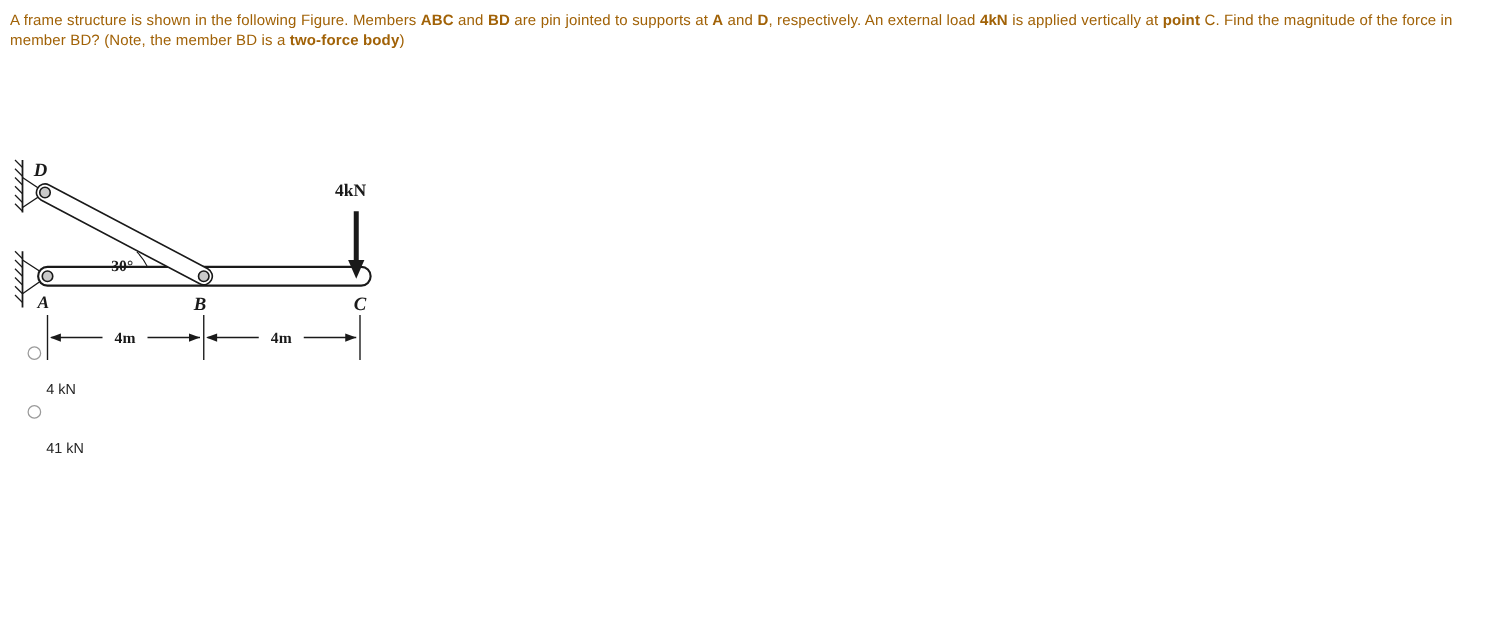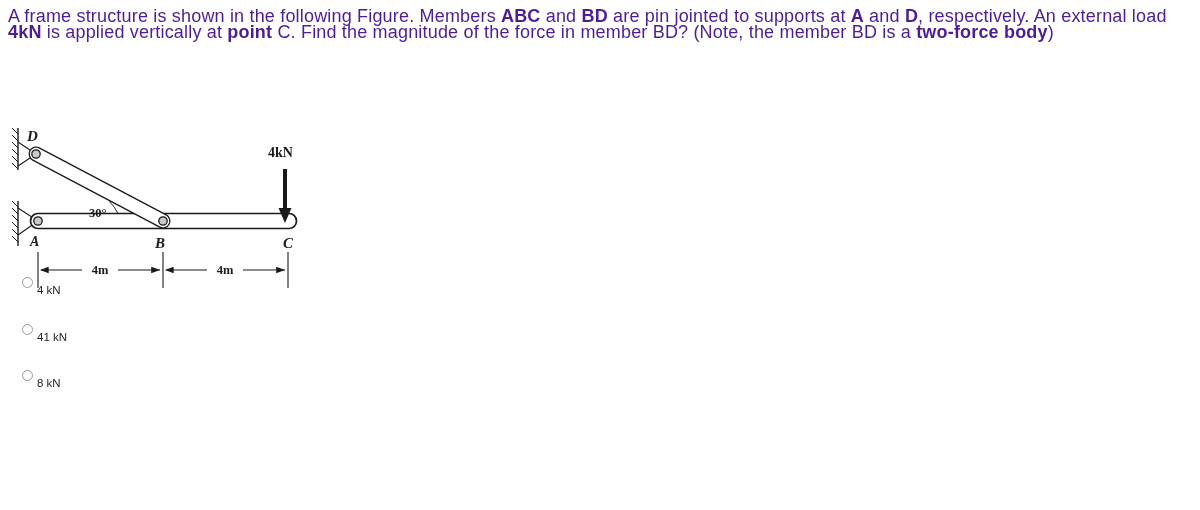--- a/index.html
+++ b/index.html
@@ -14,23 +14,23 @@
     overflow: hidden;
     position: relative;
   }
 
   
   #question-stem {
     position: absolute;
     left: 8px;
     top: 8px;
     width: 1186px;
-    font-size: 18px;
+    font-size: 12px;
     line-height: 16px;
-    color: #4c1d95;
+    color: #a16207;
     letter-spacing: 0.01em;
   }
   #question-stem b { font-weight: bold; }
 
   
   #figure-panel {
     position: absolute;
     left: 0px;
     top: 58px;
     width: 330px;
@@ -56,21 +56,21 @@
     width: 11px;
     height: 11px;
     border: 1px solid #9a9a9a;
     border-radius: 50%;
     background: #ffffff;
     box-sizing: border-box;
   }
   .option-label {
     position: absolute;
     left: 37px;
-    top: 14px;
+    top: 36px;
     font-size: 11.5px;
     color: #262626;
     white-space: nowrap;
   }
 </style>
 </head>
 <body>
 
 <div id="question-stem"><span>A frame structure is shown in the following Figure. Members </span><b>ABC</b><span> and </span><b>BD</b><span> are pin jointed to supports at </span><b>A</b><span> and </span><b>D</b><span>, respectively. An external load </span><b>4kN</b><span> is applied vertically at </span><b>point</b><span> </span><span>C</span><span>. Find the magnitude of the force in member BD? (Note, the member BD is a </span><b>two-force body</b><span>)</span></div>
 
@@ -174,17 +174,13 @@
 
 <div id="options-list">
   <div class="option-row">
     <span class="option-radio"></span>
     <span class="option-label">4 kN</span>
   </div>
   <div class="option-row">
     <span class="option-radio"></span>
     <span class="option-label">41 kN</span>
   </div>
-  <div class="option-row">
-    <span class="option-radio"></span>
-    <span class="option-label">8 kN</span>
-  </div>
 </div>
 
 </body></html>

